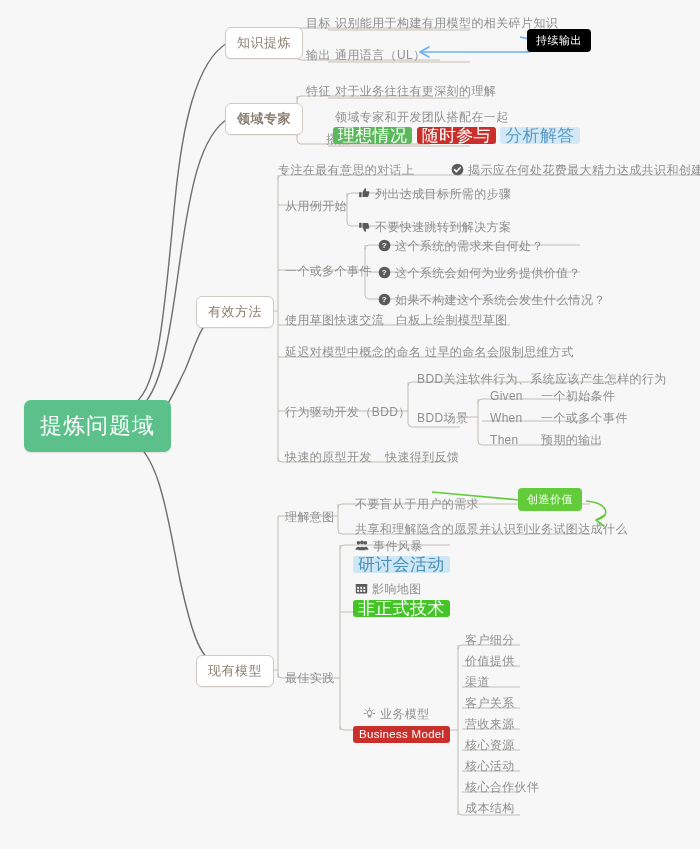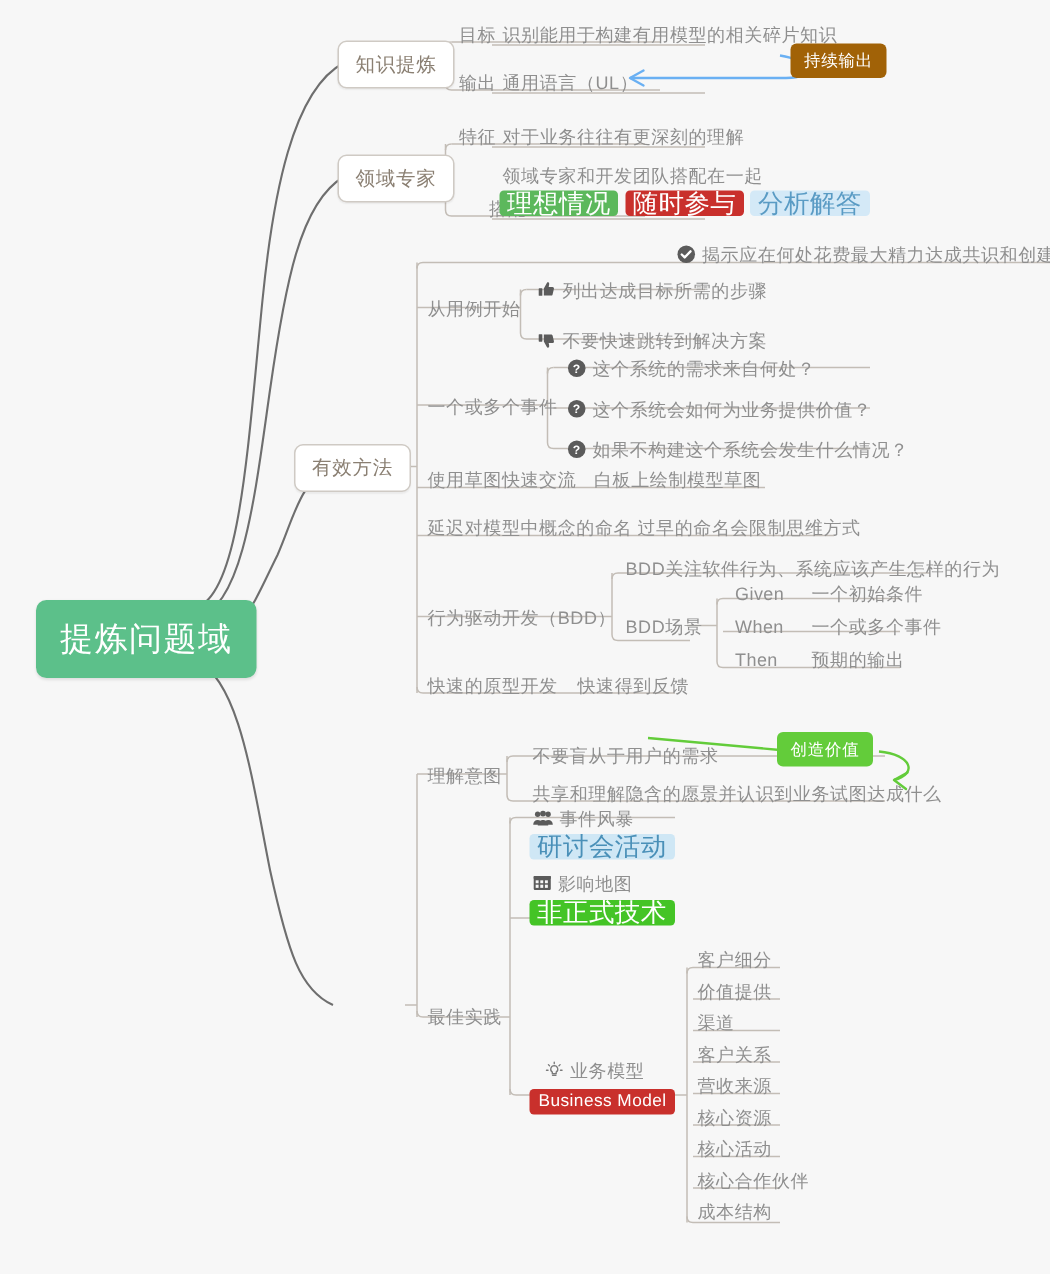--- a/index.html
+++ b/index.html
@@ -50,21 +50,21 @@
   
   .callout{
     position:absolute;
     color:#fff;
     font-size:11px;
     border-radius:4px;
     padding:4px 9px;
     letter-spacing:.5px;
     white-space:nowrap;
   }
-  .callout.blue{background:#a16207;}
+  .callout.blue{background:#000000;}
   .callout.green{background:#63cc3a;}
 
   
   .tag{
     display:inline-block;
     font-size:17px;
     border-radius:3px;
     padding:2px 5px;
     letter-spacing:.3px;
     line-height:13px;
@@ -192,36 +192,37 @@
   <div class="node branch-node" style="left:225px;top:27px;">知识提炼</div>
 
   <div class="node leaf" style="left:303px;top:14px;">目标</div>
   <div class="node leaf" style="left:332px;top:14px;">识别能用于构建有用模型的相关碎片知识</div>
 
   <div class="node leaf" style="left:303px;top:46px;">输出</div>
   <div class="node leaf" style="left:332px;top:46px;">通用语言（UL）</div>
 
   <div class="callout blue" style="left:527px;top:29px;">持续输出</div>
 
-  <div class="node branch-node" style="left:225px;top:103px;">领域专家</div>
+  <div class="node branch-node" style="left:225px;top:103px;font-weight:bold;">领域专家</div>
 
   <div class="node leaf" style="left:303px;top:82px;">特征</div>
   <div class="node leaf" style="left:332px;top:82px;">对于业务往往有更深刻的理解</div>
 
   <div class="node leaf" style="left:303px;top:130px;margin-left:20px;">搭配</div>
   <div class="node leaf" style="left:332px;top:108px;">领域专家和开发团队搭配在一起</div>
 
   <div class="tagrow" style="left:333px;top:127px;">
     <span class="tag green">理想情况</span>
     <span class="tag red">随时参与</span>
     <span class="tag lightblue">分析解答</span>
   </div>
 
   <div class="node branch-node" style="left:196px;top:296px;">有效方法</div>
 
+  <div class="node leaf" style="left:275px;top:161px;">专注在最有意思的对话上</div>
   <div class="node leaf" style="left:448px;top:161px;">
     <span class="ico">
       <svg width="13" height="13" viewBox="0 0 16 16">
           <circle cx="8" cy="8" r="7.2" fill="#5b5b5b"></circle>
           <path d="M4.3 8.2l2.4 2.4 4.8-5" stroke="#fff" stroke-width="1.9" fill="none" stroke-linecap="round" stroke-linejoin="round"></path>
         </svg>
     </span><span>揭示应在何处花费最大精力达成共识和创建通用语言</span>
   </div>
 
   <div class="node leaf" style="left:282px;top:197px;">从用例开始</div>
@@ -281,20 +282,21 @@
   <div class="node leaf en" style="left:487px;top:387px;">Given</div>
   <div class="node leaf" style="left:538px;top:387px;">一个初始条件</div>
   <div class="node leaf en" style="left:487px;top:409px;">When</div>
   <div class="node leaf" style="left:538px;top:409px;">一个或多个事件</div>
   <div class="node leaf en" style="left:487px;top:431px;">Then</div>
   <div class="node leaf" style="left:538px;top:431px;">预期的输出</div>
 
   <div class="node leaf" style="left:282px;top:448px;">快速的原型开发</div>
   <div class="node leaf" style="left:382px;top:448px;">快速得到反馈</div>
 
+  <div class="node branch-node" style="left:196px;top:655px;">现有模型</div>
 
   <div class="node leaf" style="left:282px;top:508px;">理解意图</div>
   <div class="node leaf" style="left:352px;top:495px;">不要盲从于用户的需求</div>
   <div class="node leaf" style="left:352px;top:520px;">共享和理解隐含的愿景并认识到业务试图达成什么</div>
   <div class="callout green" style="left:518px;top:488px;">创造价值</div>
 
   <div class="node leaf" style="left:282px;top:669px;">最佳实践</div>
 
   <div class="node leaf" style="left:352px;top:537px;">
     <span class="ico">

